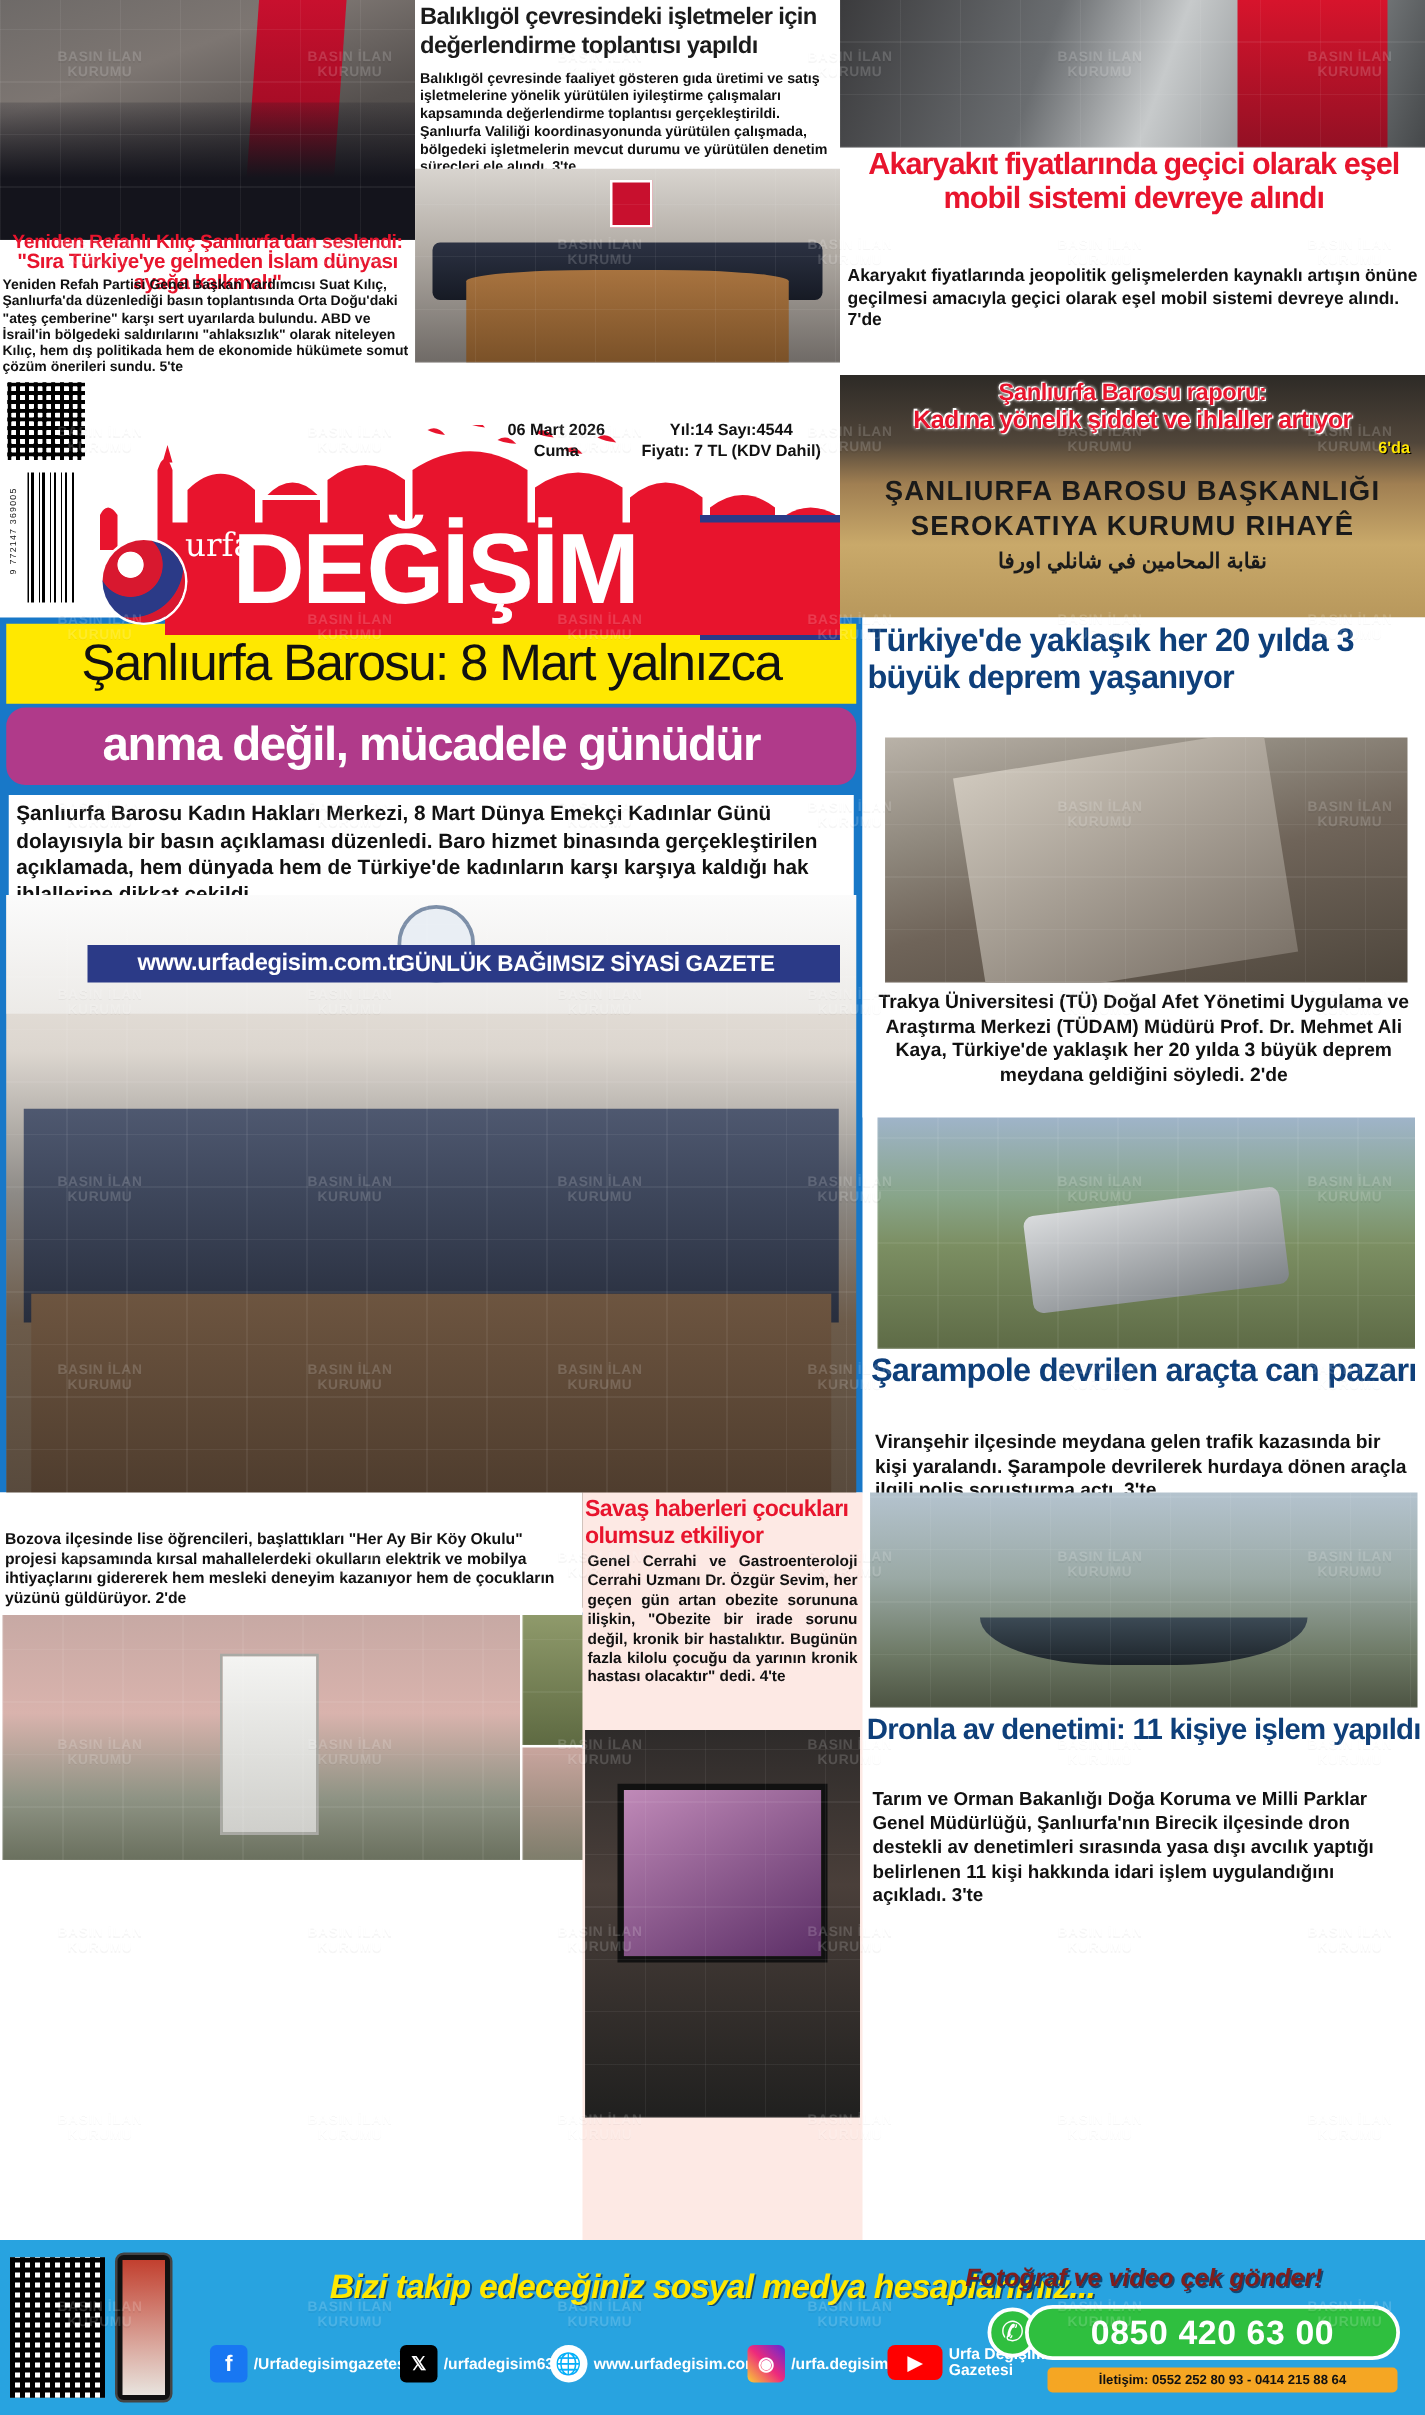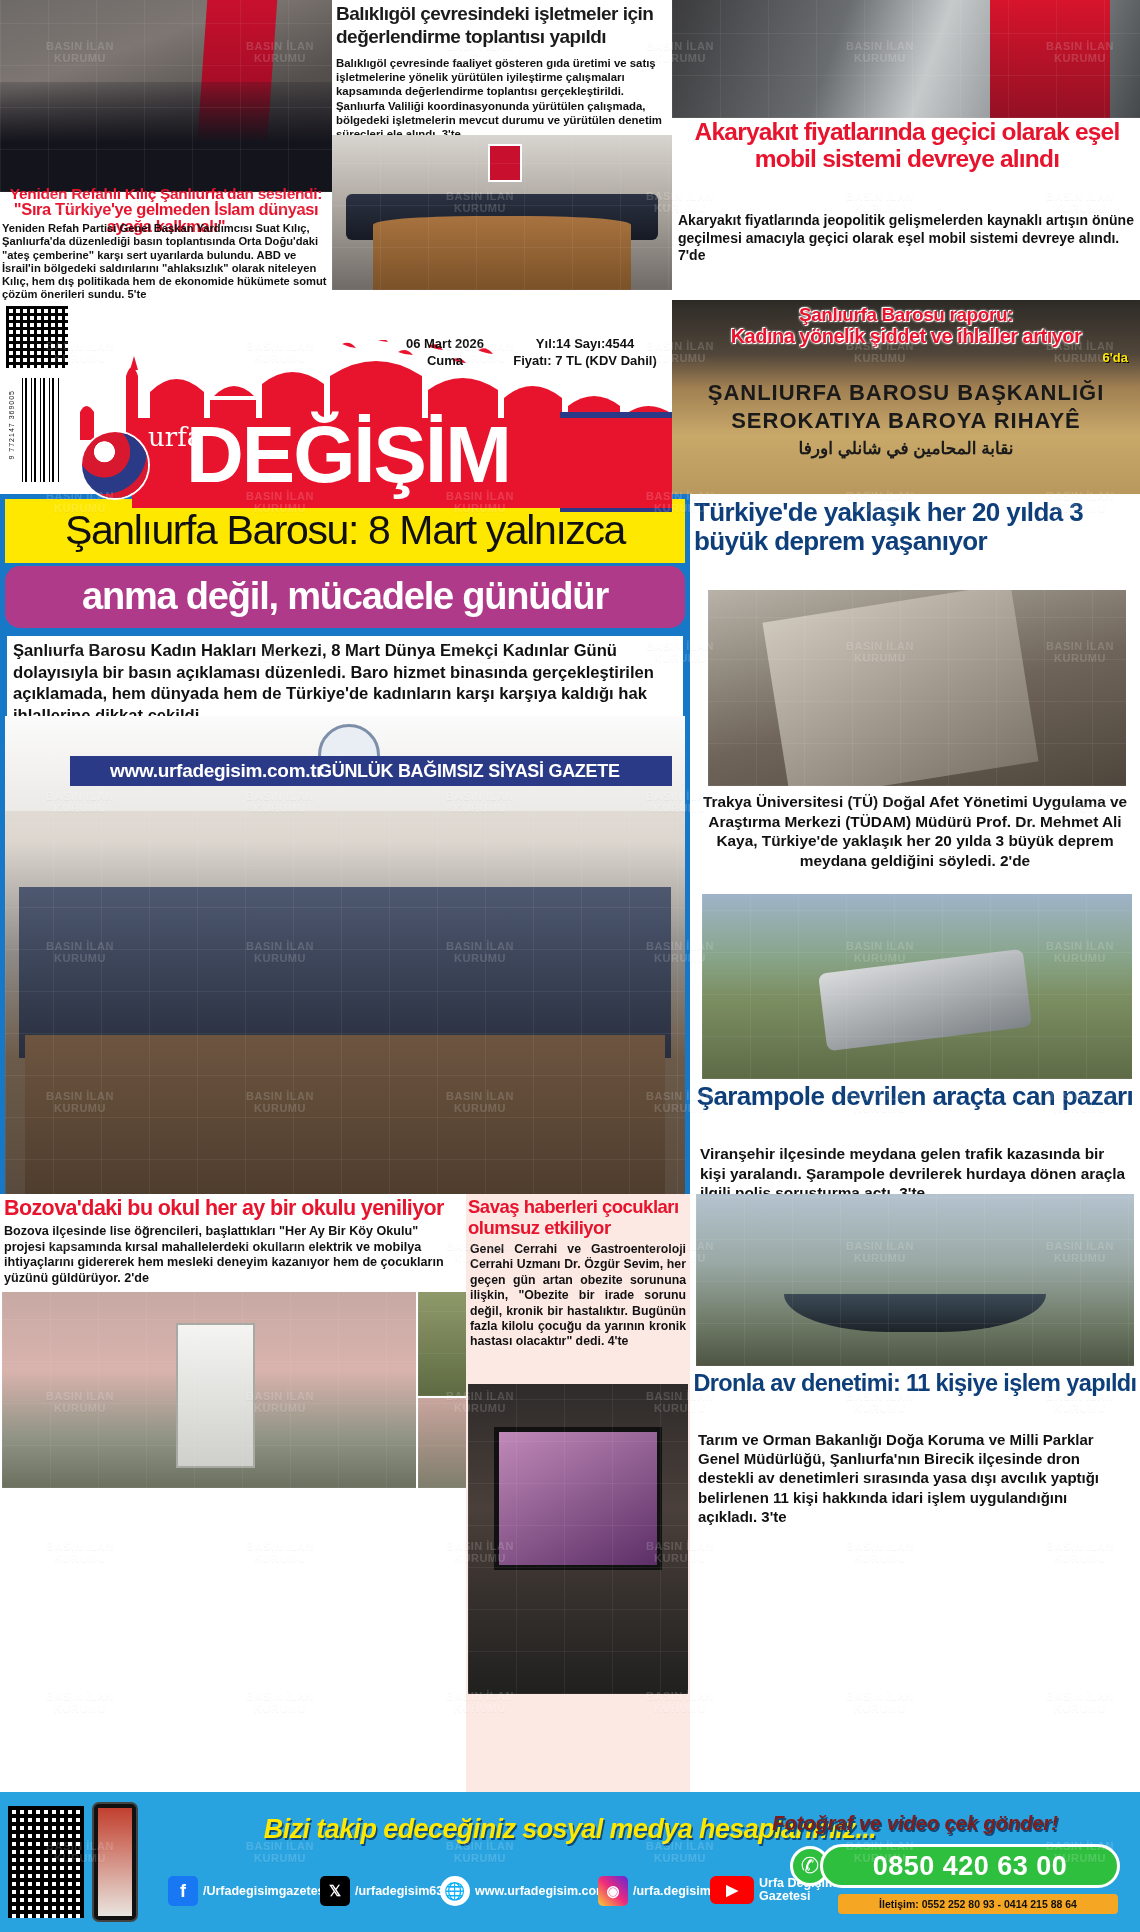--- a/index.html
+++ b/index.html
@@ -366,21 +366,21 @@
   <div id="info-price">
     <span>Yıl:14 Sayı:4544</span><br>
     <span>Fiyatı: 7 TL (KDV Dahil)</span>
   </div>
 
   <div id="baros-teaser">
     <div class="t1">Şanlıurfa Barosu raporu:</div>
     <div class="t2">Kadına yönelik şiddet ve ihlaller artıyor</div>
     <div class="pg">6'da</div>
     <div class="s1">ŞANLIURFA BAROSU BAŞKANLIĞI</div>
-    <div class="s2">SEROKATIYA BAROYA RIHAYÊ</div>
+    <div class="s2">SEROKATIYA KURUMU RIHAYÊ</div>
     <div class="s3">نقابة المحامين في شانلي اورفا</div>
   </div>
 
   <div id="main"></div>
   <div id="main-head-yellow">
     <span>Şanlıurfa Barosu: 8 Mart yalnızca</span>
   </div>
   <div id="main-head-purple">
     <span>anma değil, mücadele günüdür</span>
   </div>
@@ -415,21 +415,20 @@
   <div id="sarampole">
     <div class="pic photo">
       <div class="car"></div>
       <div class="wm"></div>
     </div>
     <div class="h">Şarampole devrilen araçta can pazarı</div>
     <div class="b">Viranşehir ilçesinde meydana gelen trafik kazasında bir kişi yaralandı. Şarampole devrilerek hurdaya dönen araçla ilgili polis soruşturma açtı. 3'te</div>
   </div>
 
   <div id="bozova">
-    <div class="h">Bozova'daki bu okul her ay bir okulu yeniliyor</div>
     <div class="b">Bozova ilçesinde lise öğrencileri, başlattıkları "Her Ay Bir Köy Okulu" projesi kapsamında kırsal mahallelerdeki okulların elektrik ve mobilya ihtiyaçlarını gidererek hem mesleki deneyim kazanıyor hem de çocukların yüzünü güldürüyor. 2'de</div>
     <div class="p1 photo">
       <div class="door"></div>
       <div class="wm"></div>
     </div>
     <div class="p2 photo">
         <div class="wm"></div>
       </div>
     <div class="p3 photo">
         <div class="wm"></div>

